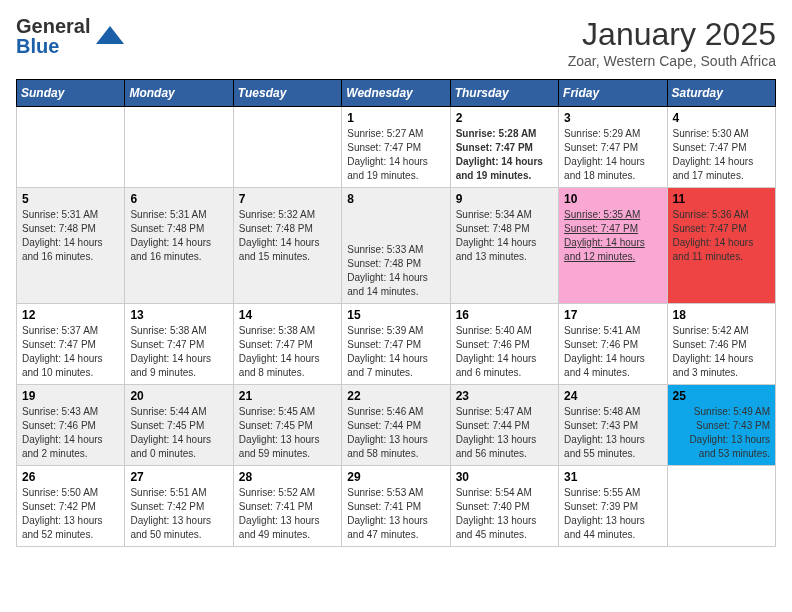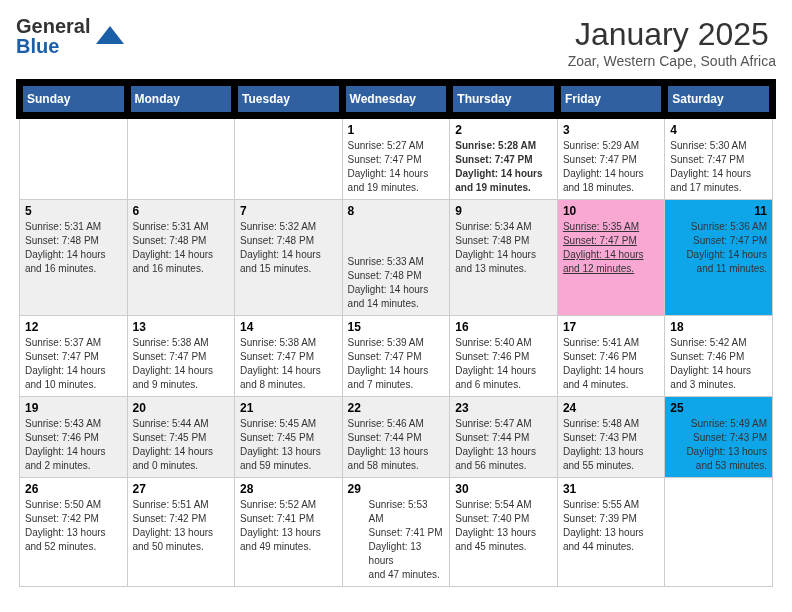--- a/index.html
+++ b/index.html
@@ -20,21 +20,21 @@
       display: flex;
       flex-direction: column;
       align-items: flex-start;
     }
     .logo-row {
       display: flex;
       align-items: center;
       gap: 2px;
     }
     .title-area {
-      text-align: center;
+      text-align: right;
     }
     .month-title {
       font-size: 32px;
       font-weight: normal;
       color: #333;
     }
     .location-subtitle {
       font-size: 14px;
       color: #555;
     }
@@ -42,21 +42,22 @@
       width: 100%;
       border-collapse: collapse;
       font-size: 11px;
     }
     .calendar th {
       background-color: #3060a0;
       color: #fff;
       padding: 6px 4px;
       text-align: left;
       font-size: 12px;
-      border: 7px solid #000000;
+      border: 1px solid #000000;
+      font-style: italic;
     }
     .calendar td {
       vertical-align: top;
       border: 1px solid #ccc;
       padding: 4px 5px;
       width: 108px;
       min-height: 80px;
       background: #fff;
     }
     .calendar tr:nth-child(even) td {
@@ -187,21 +188,21 @@
 Daylight: 14 hours
 and 13 minutes.</div>
         </td>
         <td style="background: #f9a8d4;">
           <div class="day-number">10</div>
           <div class="day-info" style="white-space: pre-line; text-decoration: underline;">Sunrise: 5:35 AM
 Sunset: 7:47 PM
 Daylight: 14 hours
 and 12 minutes.</div>
         </td>
-        <td style="background: #0ea5e9; text-align: right;">
+        <td style="background: #ef4444;">
           <div class="day-number">11</div>
           <div class="day-info" style="white-space: pre-line;">Sunrise: 5:36 AM
 Sunset: 7:47 PM
 Daylight: 14 hours
 and 11 minutes.</div>
         </td>
       </tr>
       <tr>
         <td>
           <div class="day-number">12</div>
@@ -321,21 +322,21 @@
         </td>
         <td>
           <div class="day-number">28</div>
           <div class="day-info" style="white-space: pre-line;">Sunrise: 5:52 AM
 Sunset: 7:41 PM
 Daylight: 13 hours
 and 49 minutes.</div>
         </td>
         <td>
           <div class="day-number">29</div>
-          <div class="day-info" style="white-space: pre-line; margin-left: 21px;">Sunrise: 5:53 AM
+          <div class="day-info" style="white-space: pre-line;">Sunrise: 5:53 AM
 Sunset: 7:41 PM
 Daylight: 13 hours
 and 47 minutes.</div>
         </td>
         <td>
           <div class="day-number">30</div>
           <div class="day-info" style="white-space: pre-line;">Sunrise: 5:54 AM
 Sunset: 7:40 PM
 Daylight: 13 hours
 and 45 minutes.</div>

